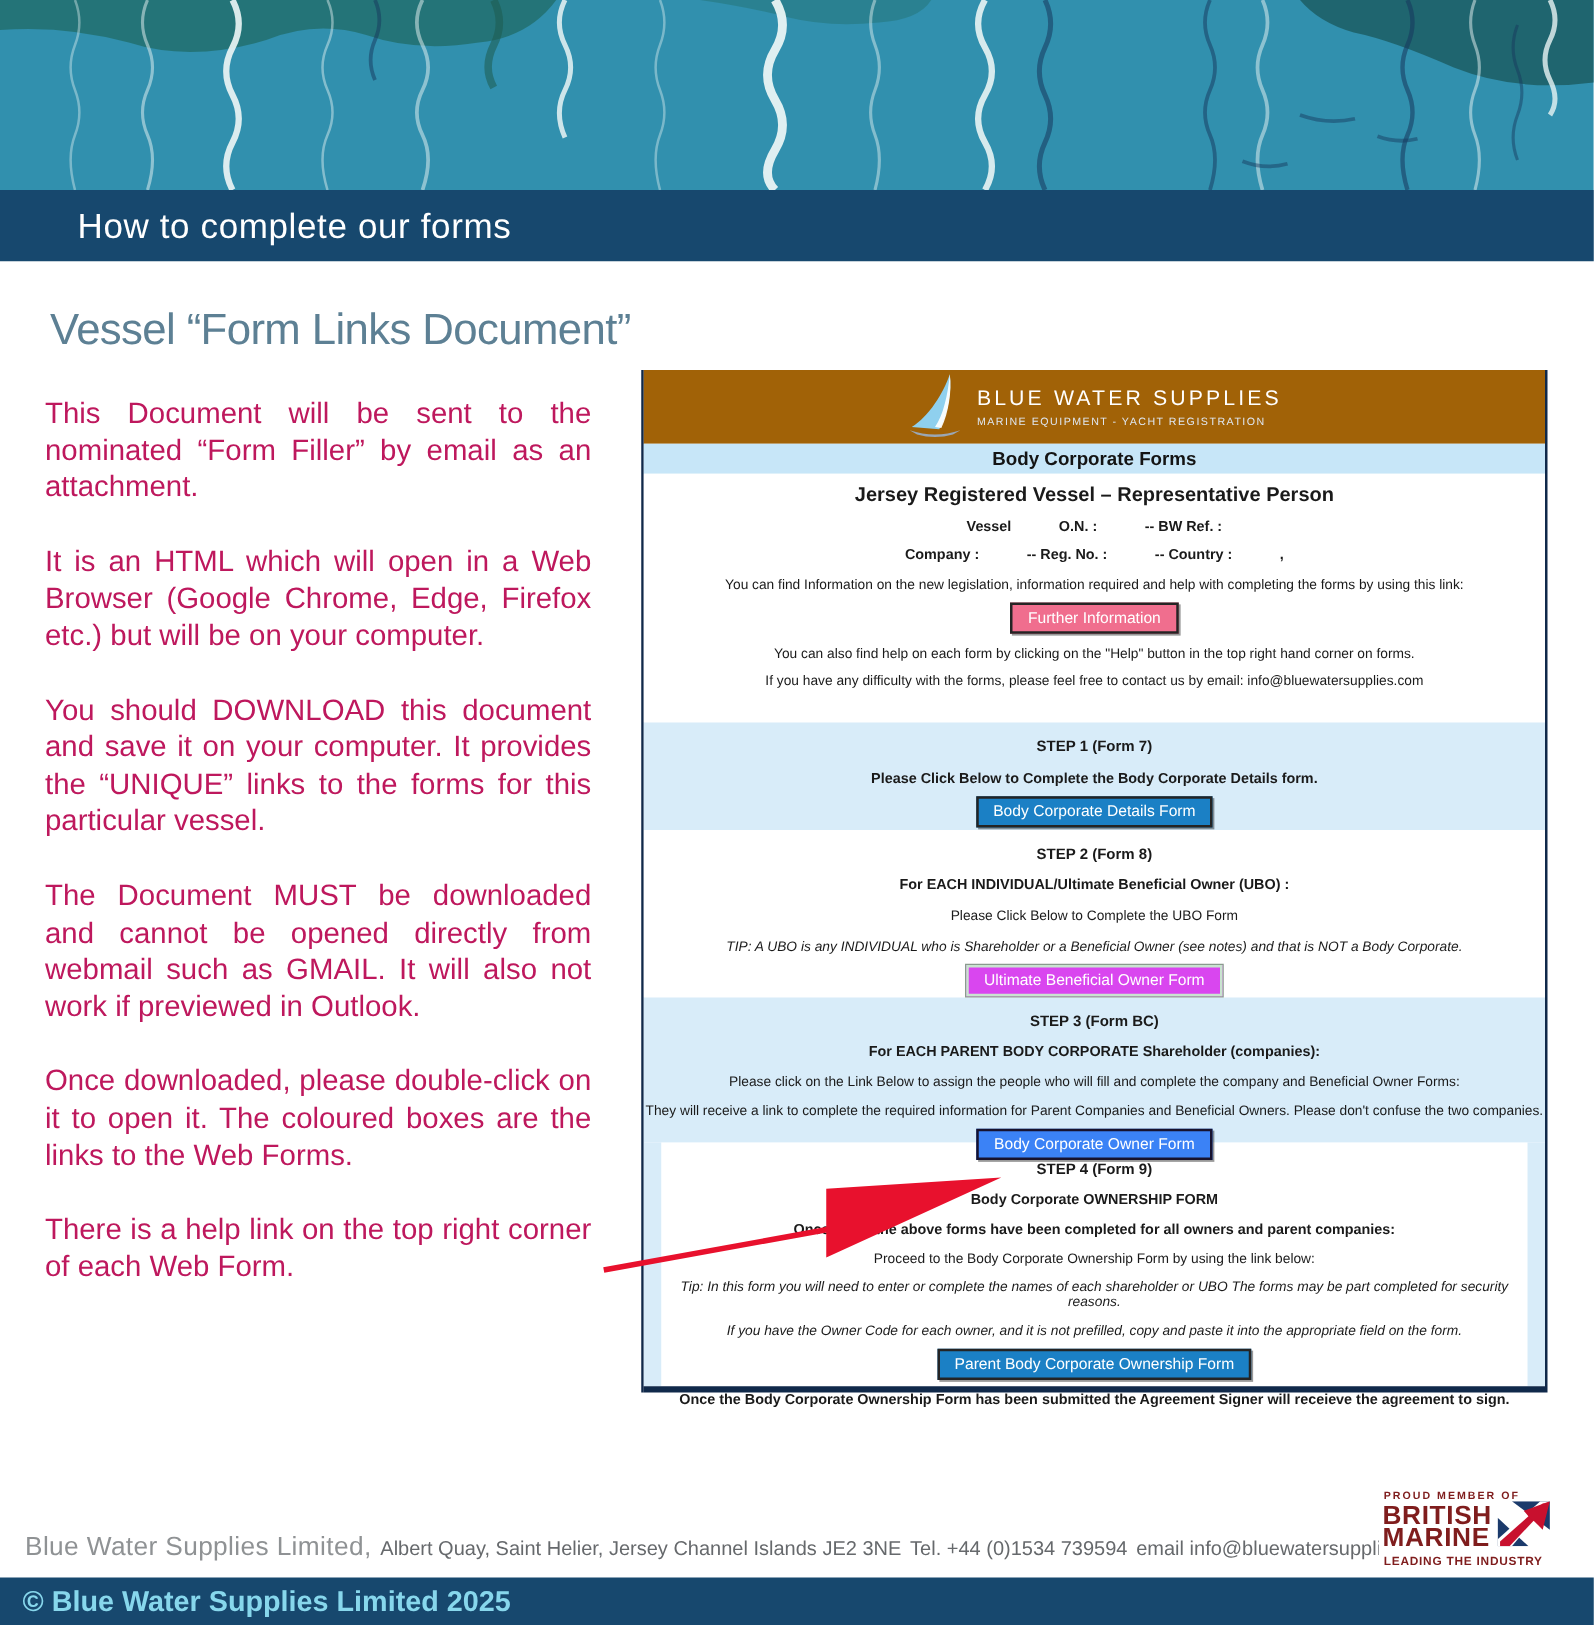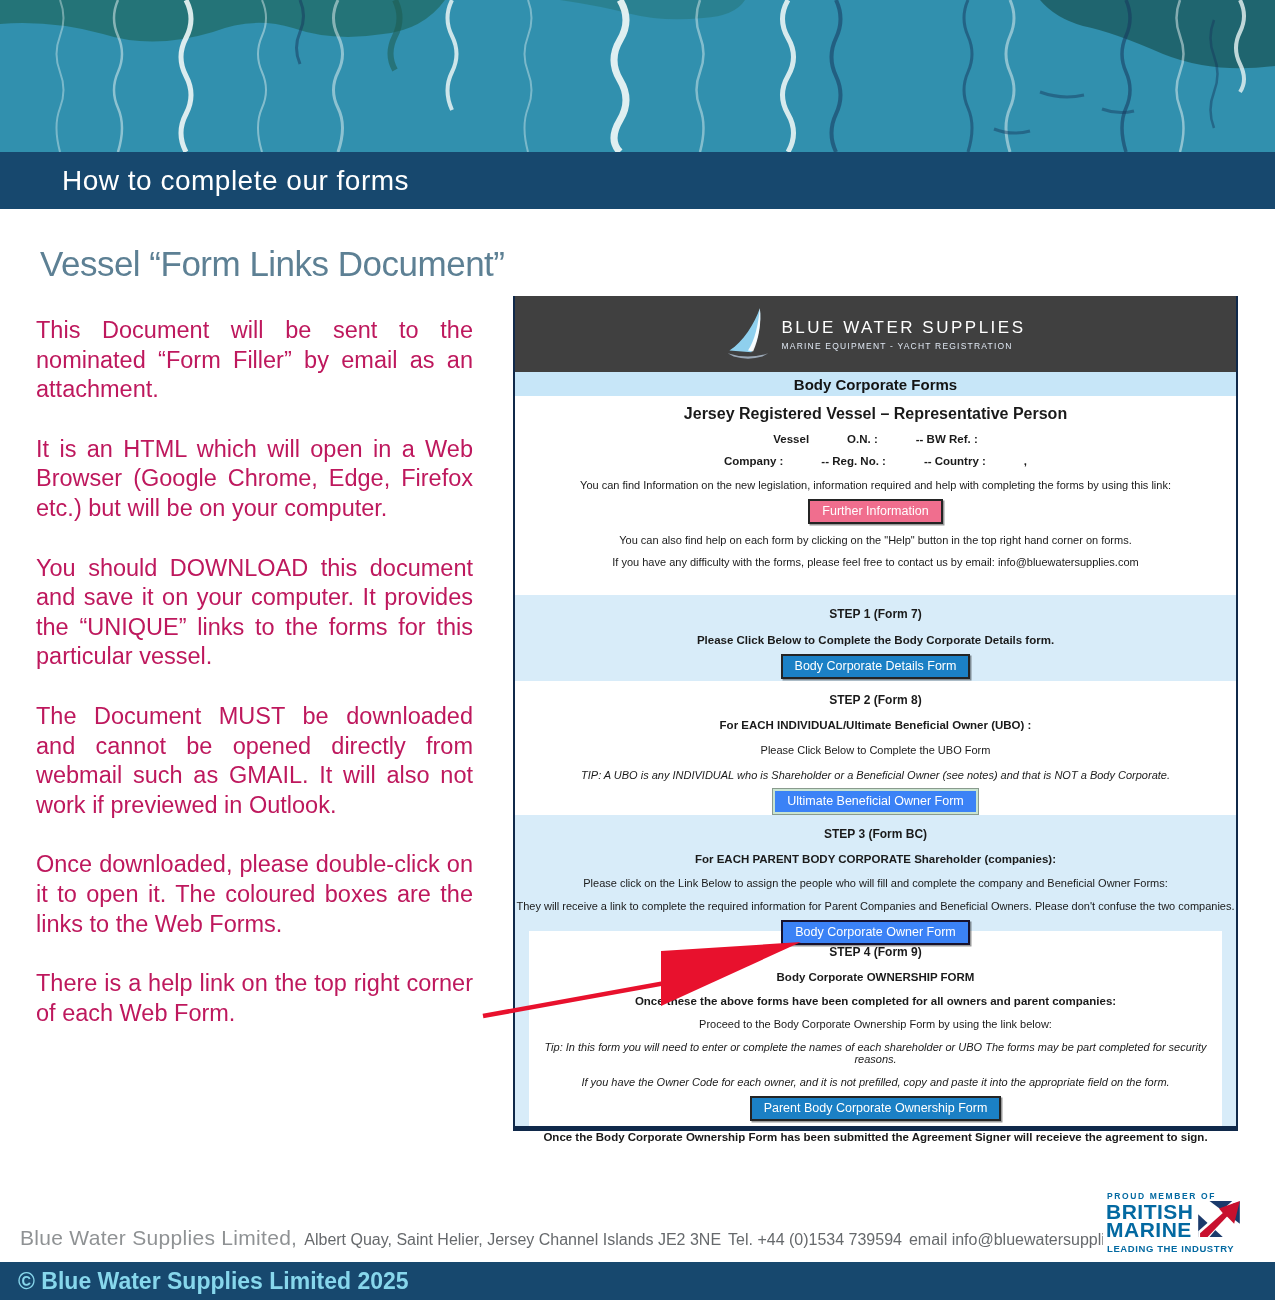--- a/index.html
+++ b/index.html
@@ -25,21 +25,21 @@
     position:absolute;left:36px;top:316px;width:437px;color:#be185d;
     font-size:23.5px;line-height:29.6px;text-align:justify;
   }
   .intro-col p{margin:0 0 30px 0;}
   
   .panel{
     position:absolute;left:513px;top:296px;width:725px;box-sizing:border-box;
     border-left:2px solid #10294a;border-right:2px solid #10294a;background:#ffffff;
   }
   .panel-header{
-    height:76px;background:#404040;display:flex;align-items:center;justify-content:center;gap:12px;
+    height:59px;background:#a16207;display:flex;align-items:center;justify-content:center;gap:12px;
   }
   .logo-text .logo-name{color:#ffffff;font-size:17px;letter-spacing:2.5px;white-space:nowrap;}
   .logo-text .logo-tagline{color:#dfe7f2;font-size:8.5px;letter-spacing:1.2px;margin-top:3px;white-space:nowrap;}
   .panel-subheader{
     height:24px;background:#c7e6f8;display:flex;align-items:center;justify-content:center;
     font-size:15px;font-weight:bold;color:#141414;
   }
   .sec{width:100%;box-sizing:border-box;text-align:center;color:#1a1a1a;}
   .sec-white{background:#ffffff;}
   .sec-blue{background:#d8ecf9;}
@@ -49,41 +49,41 @@
   .t11{font-size:11px;}
   .t11b{font-size:11.5px;font-weight:bold;}
   .tital{font-size:11px;font-style:italic;}
   .mt12{margin-top:12px;} .mt11{margin-top:11px;} .mt10{margin-top:10px;} .mt13{margin-top:13px;} .mt8{margin-top:8px;}
   .form-btn{
     display:inline-block;color:#ffffff;font-size:12.5px;padding:3px 12px 4px 12px;
     border:2px solid #242424;box-shadow:1.5px 1.5px 0 rgba(0,0,0,.4);cursor:pointer;white-space:nowrap;
   }
   .btn-pink{background:#f06e8e;}
   .btn-blue{background:#1b80c5;}
-  .btn-green{background:#3b82f6;border:2px solid #c9e4d0;box-shadow:0 0 0 1px #8a9b8e;}
+  .btn-green{background:#d946ef;border:2px solid #c9e4d0;box-shadow:0 0 0 1px #8a9b8e;}
   .btn-purple{background:#3b82f6;border:2px solid #17122e;}
   .step1{height:86px;padding-top:12px;}
   .step2{height:134px;padding-top:12px;}
   .step3{height:116px;padding-top:12px;}
   .step4-wrap{height:195px;padding:0 14px 28px 14px;}
   .step4-inner{background:#ffffff;height:219px;box-sizing:border-box;padding-top:14px;}
   .panel-bottom-bar{height:5px;background:#10294a;}
   .step-heading{font-size:12px;font-weight:bold;}
   
   .arrow-overlay{position:absolute;left:0;top:0;width:1275px;height:1300px;pointer-events:none;z-index:6;}
   
   .footer-line{
     position:absolute;left:20px;top:1226px;width:1075px;display:flex;align-items:baseline;
     gap:7px;white-space:nowrap;
   }
   .footer-company{font-size:21px;color:#8f9294;letter-spacing:.3px;}
   .footer-detail{font-size:16px;color:#66696c;}
   .bm-logo{
     position:absolute;left:1103px;top:1189px;width:162px;height:60px;background:#ffffff;
-    color:#0369a1;text-align:left;
+    color:#7f1d1d;text-align:left;
   }
   .bm-top{font-size:8.5px;font-weight:bold;letter-spacing:1.6px;margin:2px 0 0 4px;}
   .bm-mid{display:flex;align-items:center;gap:4px;margin-left:3px;}
   .bm-words{font-size:21px;font-weight:bold;line-height:18px;letter-spacing:.5px;}
   .bm-bottom{font-size:9.5px;font-weight:bold;letter-spacing:.6px;margin:2px 0 0 4px;}
   .bottom-bar{
     position:absolute;left:0;top:1262px;width:1275px;height:38px;background:#17486e;
     color:#87d7ec;font-size:23px;font-weight:bold;display:flex;align-items:center;padding-left:18px;
     box-sizing:border-box;
   }

